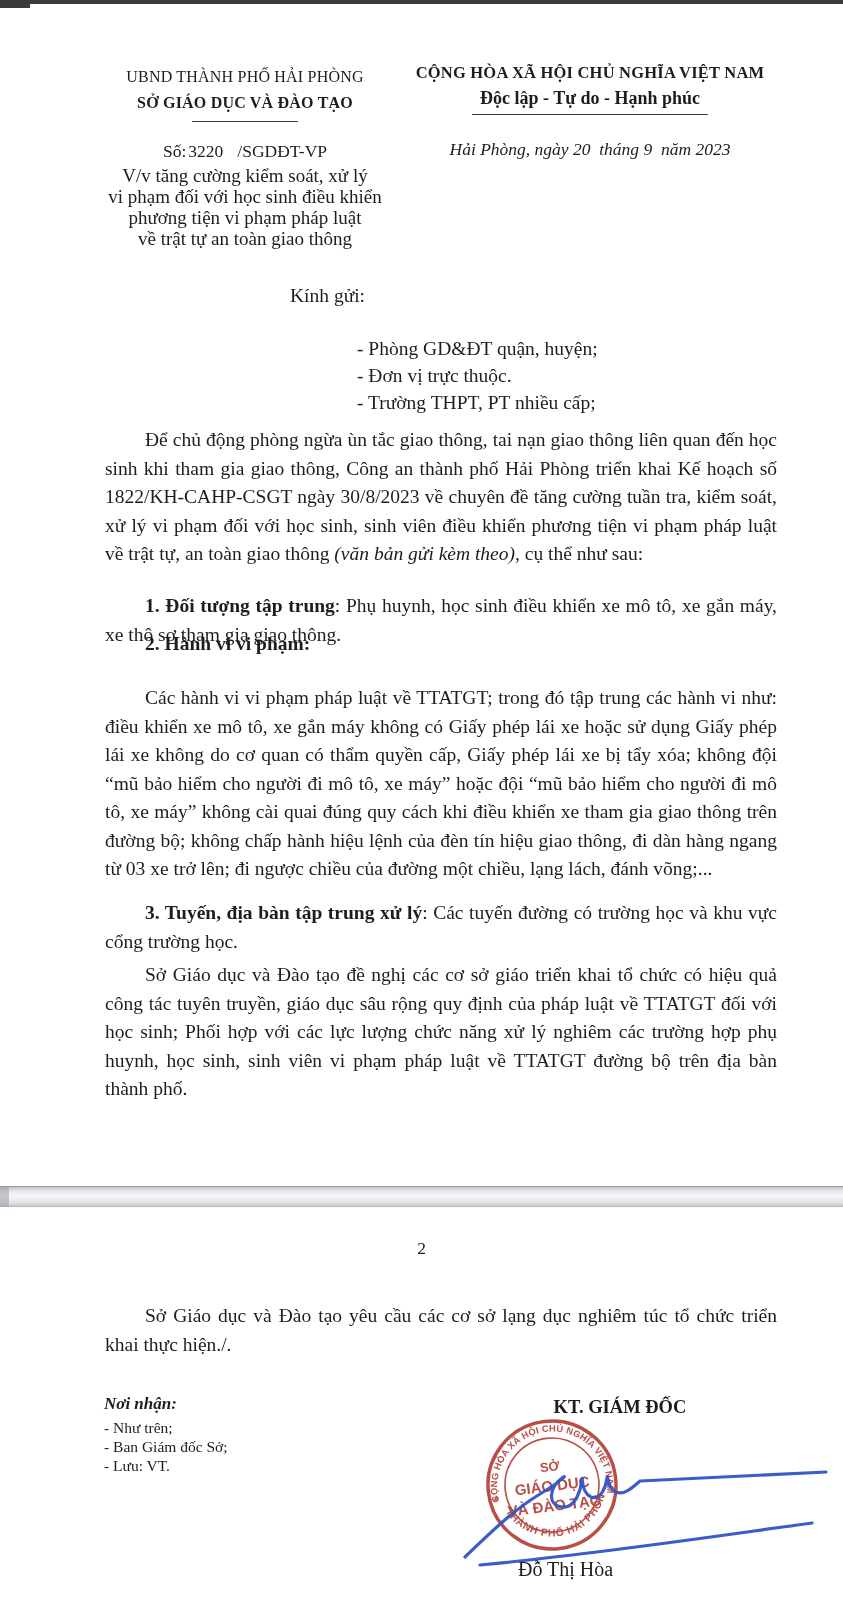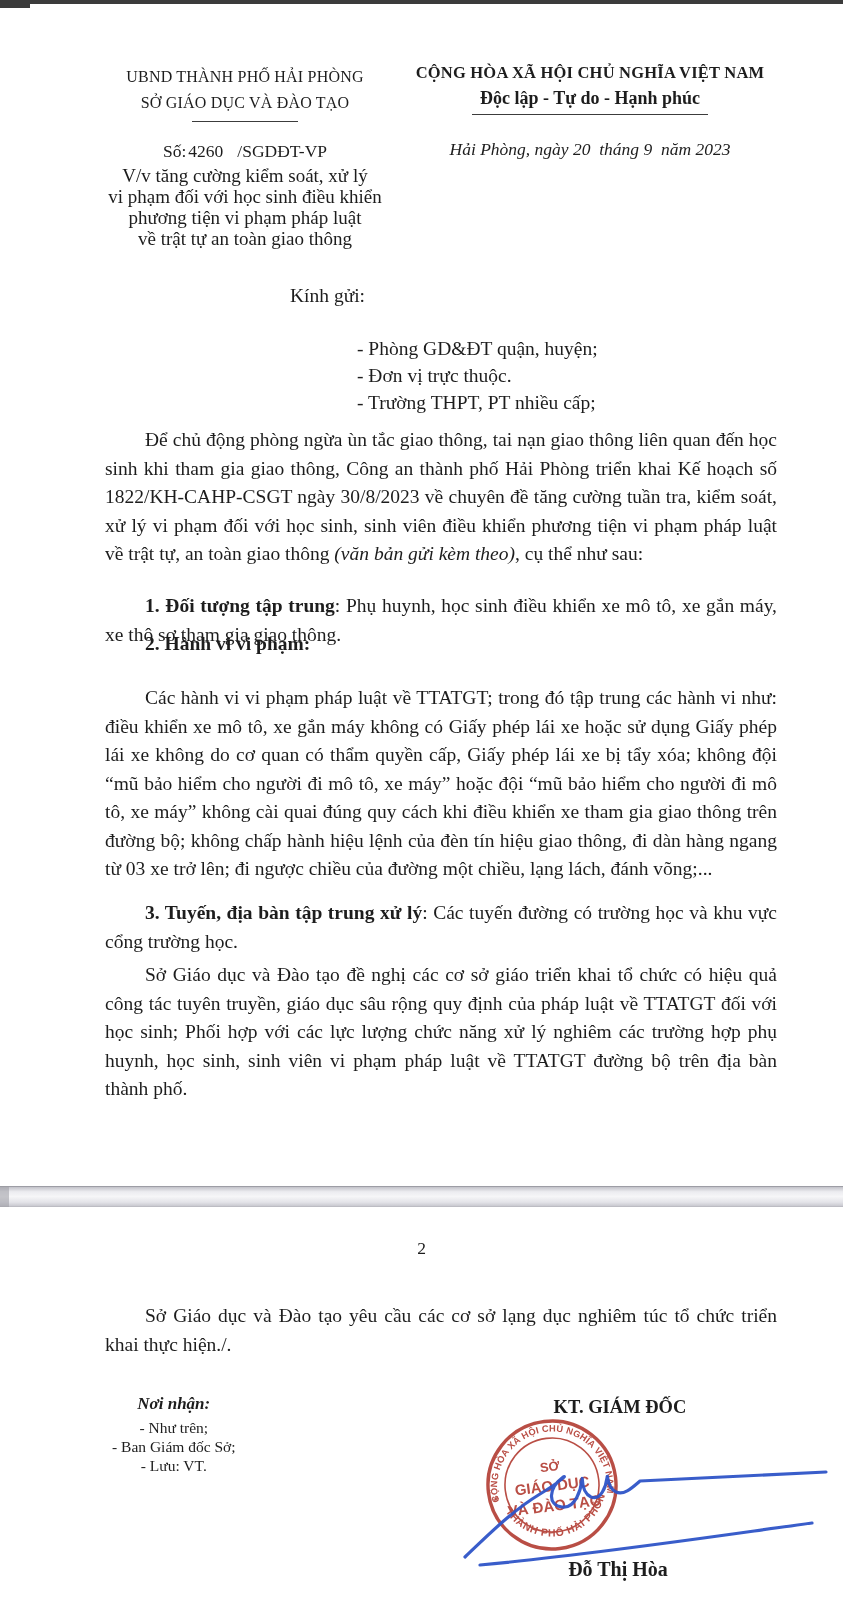--- a/index.html
+++ b/index.html
@@ -7,21 +7,21 @@
     width:843px;height:1618px;position:relative;background:#ffffff;
     font-family:"Liberation Serif", serif;color:#1d1d1d;overflow:hidden;
     -webkit-font-smoothing:antialiased;
   }
   .topbar{position:absolute;top:0;left:0;width:843px;height:4px;background:#3b3b3b;}
   .topbar-corner{position:absolute;top:0;left:0;width:30px;height:8px;background:#3b3b3b;}
 
   
   .issuer-block{position:absolute;left:95px;top:66px;width:300px;text-align:center;line-height:22px;}
   .issuer-parent{font-size:16px;letter-spacing:.2px;}
-  .issuer-name{font-size:16px;font-weight:normal;margin-top:4px;letter-spacing:.2px;}
+  .issuer-name{font-size:16px;font-weight:bold;margin-top:4px;letter-spacing:.2px;}
   .issuer-rule{width:106px;border-top:1.6px solid #3c3c3c;margin:7px auto 0;}
 
   .national-block{position:absolute;left:405px;top:62px;width:370px;text-align:center;line-height:22px;}
   .national-1{font-size:16.5px;font-weight:bold;letter-spacing:.2px;}
   .national-2{font-size:18px;font-weight:bold;margin-top:3px;}
   .national-rule{width:236px;border-top:1.8px solid #3c3c3c;margin:5px auto 0;}
 
   .ref-line{position:absolute;left:95px;top:141px;width:300px;text-align:center;font-size:17.5px;}
   .ref-line .num{margin-left:2px;}
   .ref-line .code{margin-left:14px;}
@@ -49,28 +49,28 @@
   
   .page-sep{position:absolute;left:0;top:1186px;width:843px;height:19px;
     background:linear-gradient(to bottom,#c2c2c9 0%,#ececf0 25%,#f6f6f8 50%,#e3e3e8 80%,#c9c9d0 100%);
     border-top:1px solid #9d9da5;border-bottom:1px solid #bcbcc3;}
   .page-sep-cap{position:absolute;left:0;top:1186px;width:9px;height:21px;background:#9a9aa2;opacity:.55;}
 
   
   .page-number{position:absolute;left:0;top:1238px;width:843px;text-align:center;font-size:17.5px;}
   .closing{top:1302px;}
 
-  .noinhan{position:absolute;left:112px;top:1394px;text-align:center;}
+  .noinhan{position:absolute;left:104px;top:1394px;}
   .noinhan-label{font-size:17px;font-weight:bold;font-style:italic;}
   .noinhan-items{font-size:15.5px;line-height:19px;margin-top:4px;}
 
   .sig-capacity{position:absolute;left:470px;top:1394px;width:300px;text-align:center;
                 font-weight:bold;font-size:18.5px;line-height:26px;}
-  .sig-name{position:absolute;left:518px;top:1558px;width:200px;text-align:center;
-            font-weight:bold;font-size:20px;}
+  .sig-name{position:absolute;left:518px;top:1558px;width:200px;text-align:left;
+            font-weight:normal;font-size:20px;}
 
   .stamp-wrap{position:absolute;left:472px;top:1405px;width:160px;height:160px;opacity:.88;}
   .sign-wrap{position:absolute;left:410px;top:1415px;width:430px;height:170px;}
 
   .static{cursor:default;}
 </style>
 </head>
 <body>
 
 <div class="topbar"></div>
@@ -84,21 +84,21 @@
     <div class="issuer-rule"></div>
   </div>
 
   <div class="national-block">
     <div class="national-1 static">CỘNG HÒA XÃ HỘI CHỦ NGHĨA VIỆT NAM</div>
     <div class="national-2 static">Độc lập - Tự do - Hạnh phúc</div>
     <div class="national-rule"></div>
   </div>
 
   <div class="ref-line">
-    <span>Số:</span><span class="num">4260</span><span class="code">/SGDĐT-VP</span>
+    <span>Số:</span><span class="num">3220</span><span class="code">/SGDĐT-VP</span>
   </div>
 
   <div class="subject">
     <div>V/v tăng cường kiểm soát, xử lý</div>
     <div>vi phạm đối với học sinh điều khiển</div>
     <div>phương tiện vi phạm pháp luật</div>
     <div>về trật tự an toàn giao thông</div>
   </div>
 
   <div class="dateline">Hải Phòng, ngày 20  tháng 9  năm 2023</div>

